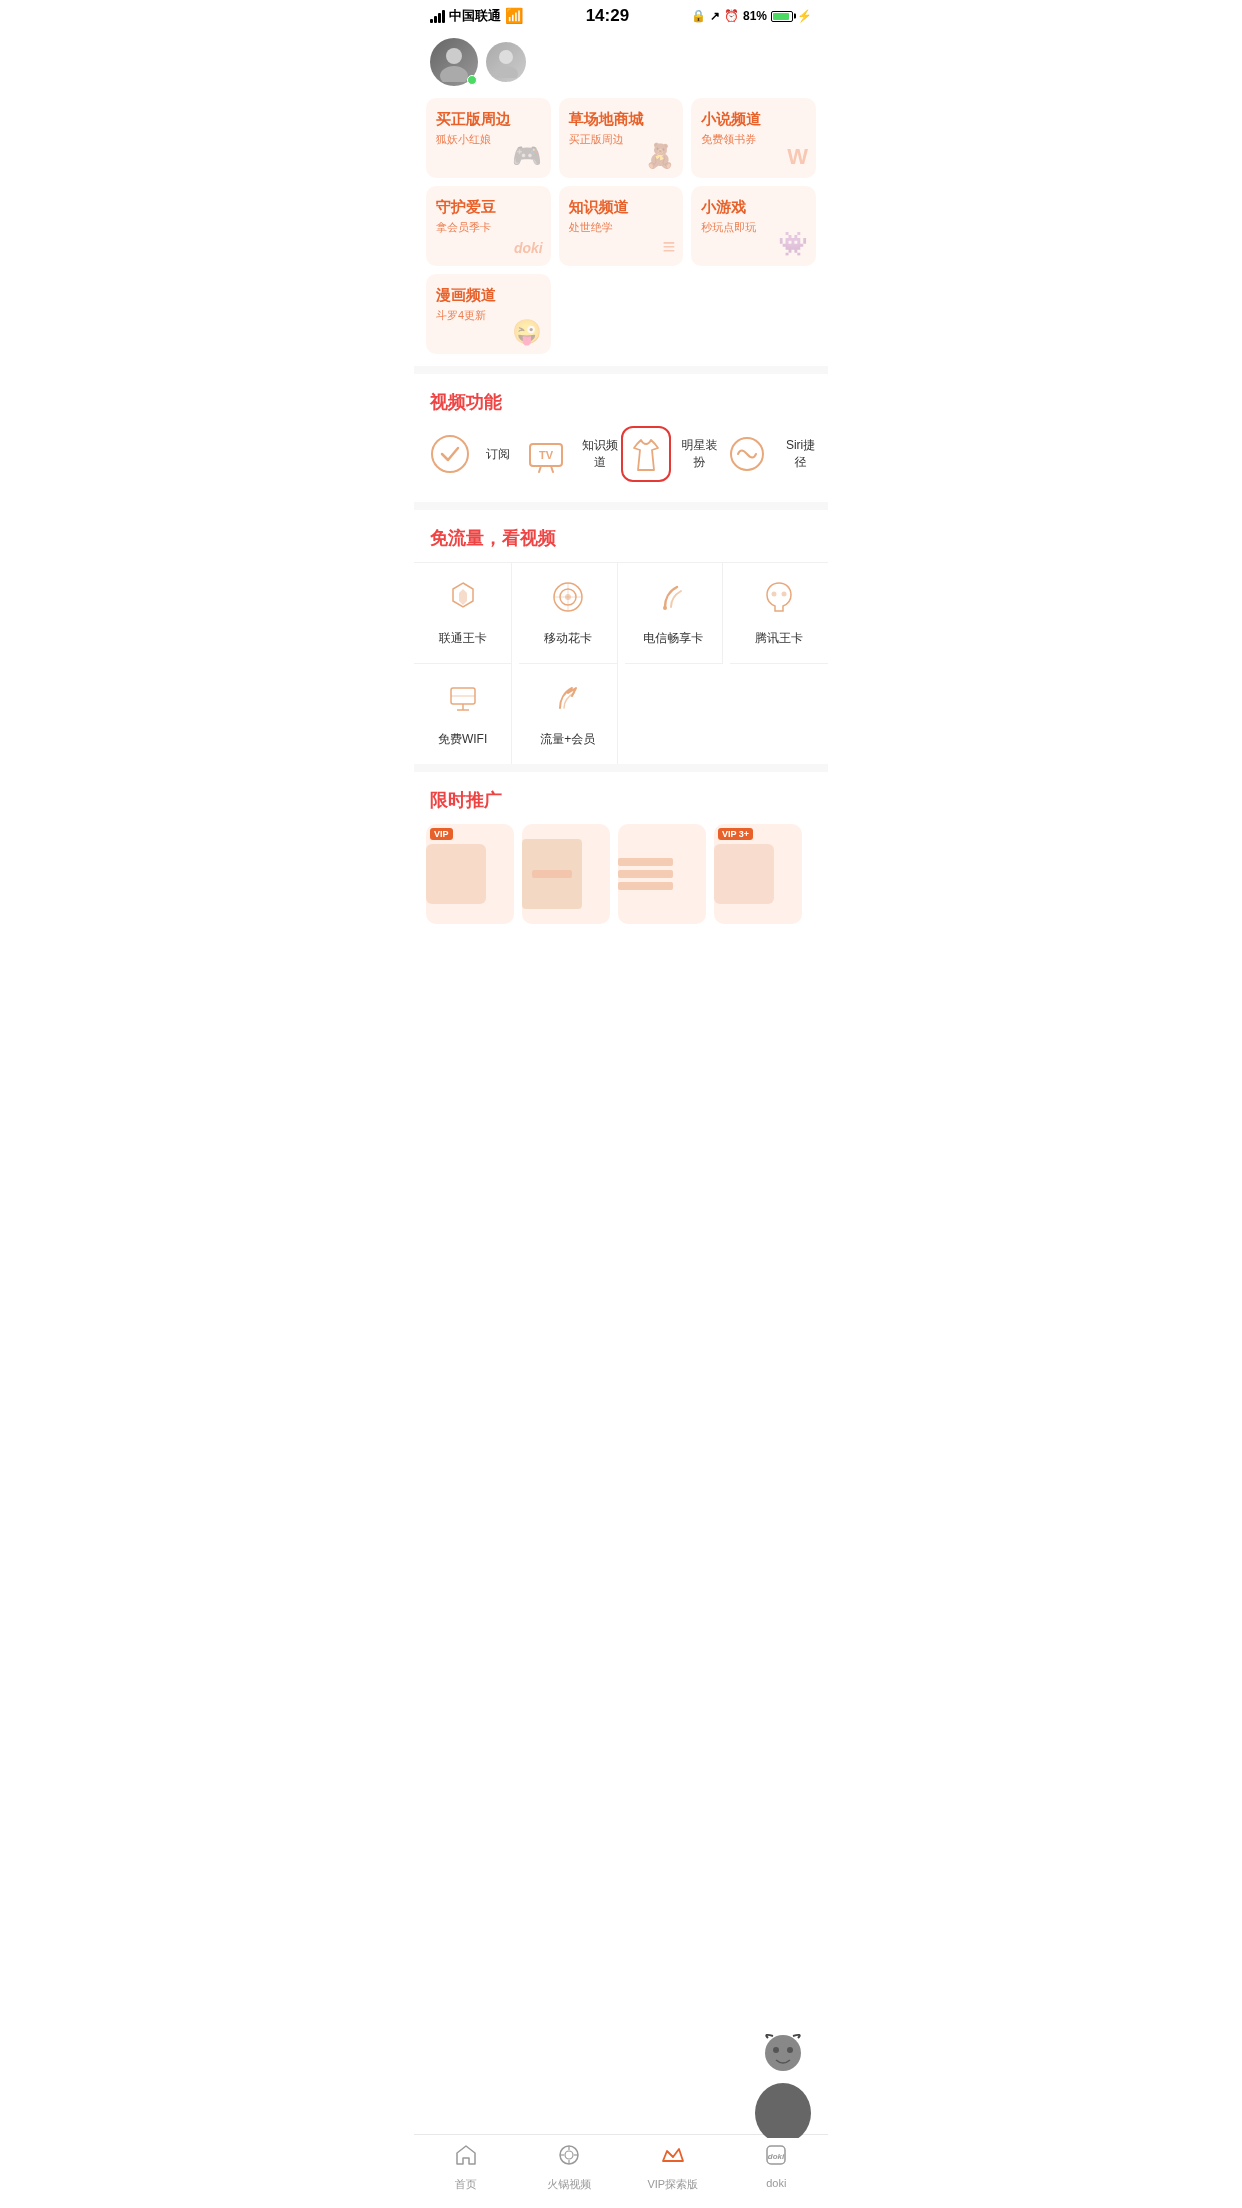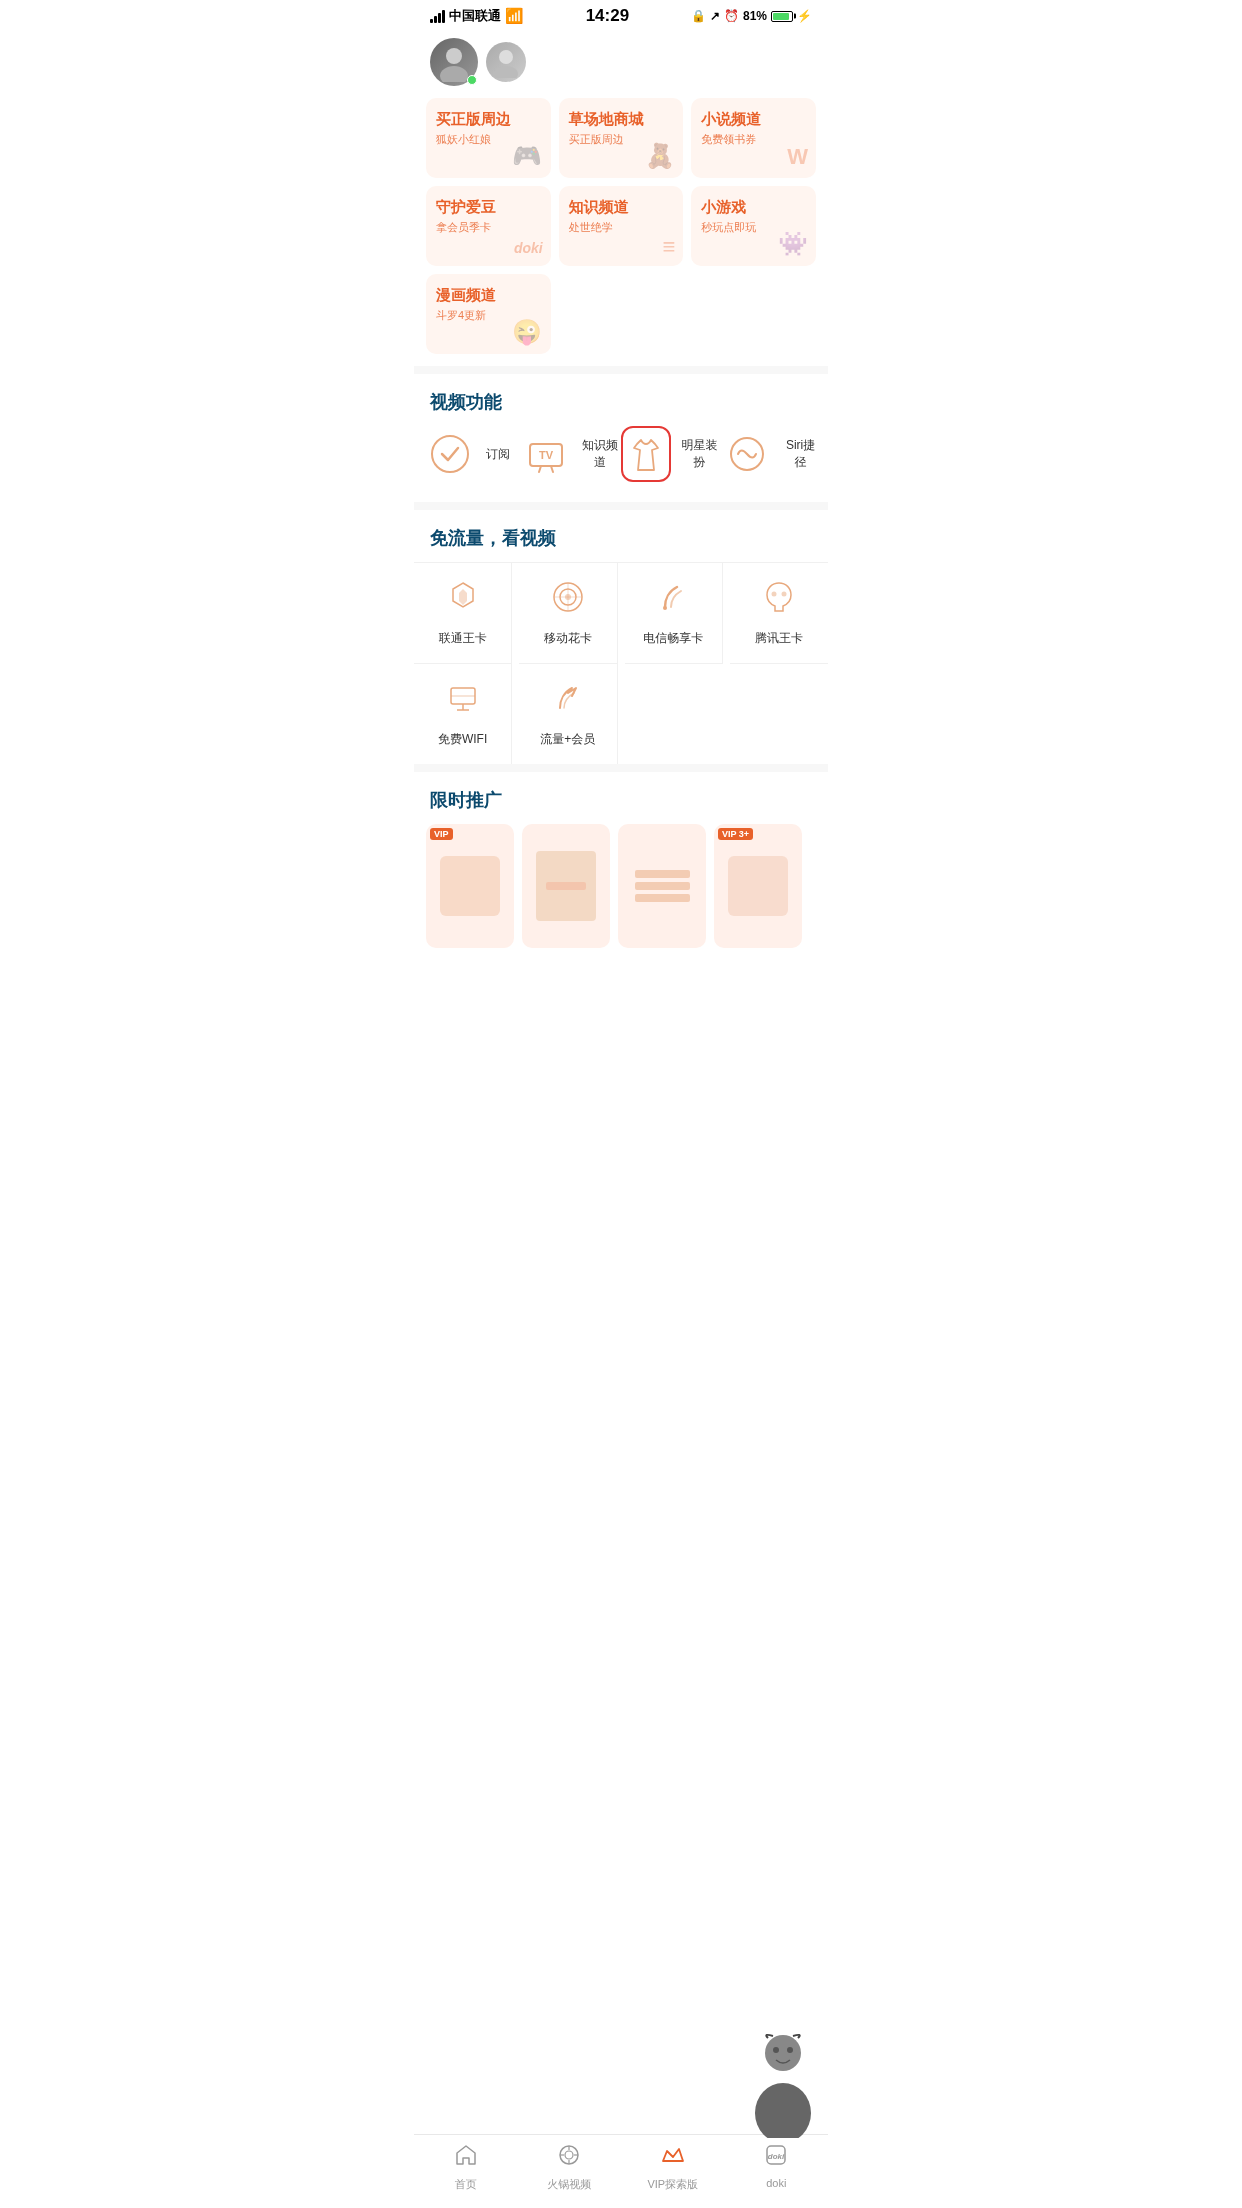--- a/index.html
+++ b/index.html
@@ -118,21 +118,21 @@
       bottom: 8px;
       font-size: 24px;
       opacity: 0.35;
       color: #e8612a;
     }
 
     
     .section-title {
       font-size: 18px;
       font-weight: 700;
-      color: #0c4a6e;
+      color: #ef4444;
       padding: 16px 16px 12px;
     }
 
     
     .features-row {
       display: flex;
       justify-content: space-around;
       padding: 0 8px 20px;
     }
     .feature-item {
@@ -188,26 +188,25 @@
 
     
     .promo-row {
       display: flex;
       gap: 8px;
       padding: 0 12px 20px;
       overflow: hidden;
     }
     .promo-card {
       flex: 0 0 88px;
-      height: 124px;
+      height: 100px;
       background: #fff5f0;
       border-radius: 10px;
       display: flex;
       align-items: center;
-      justify-content: center;
       font-size: 12px;
       color: #e8612a;
       font-weight: 600;
       overflow: hidden;
       position: relative;
     }
     .promo-vip {
       position: absolute;
       top: 4px; left: 4px;
       background: #e8612a;

